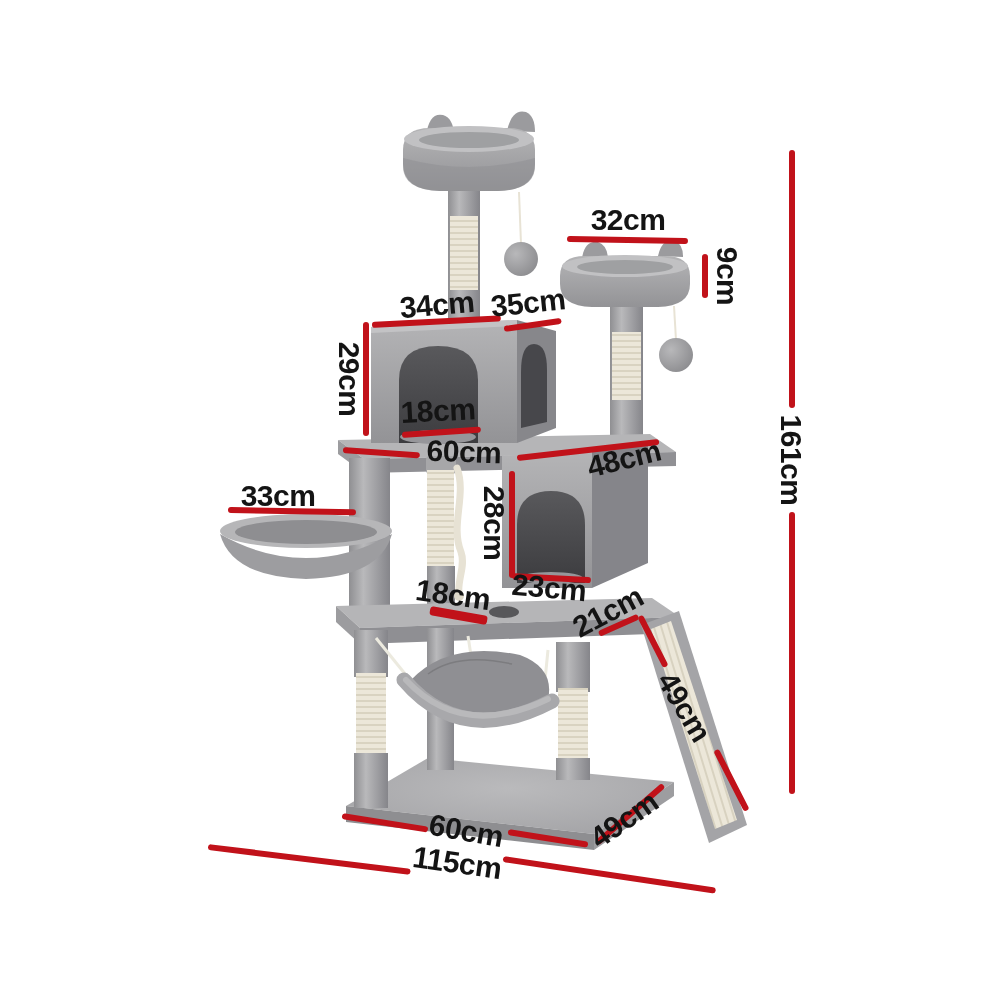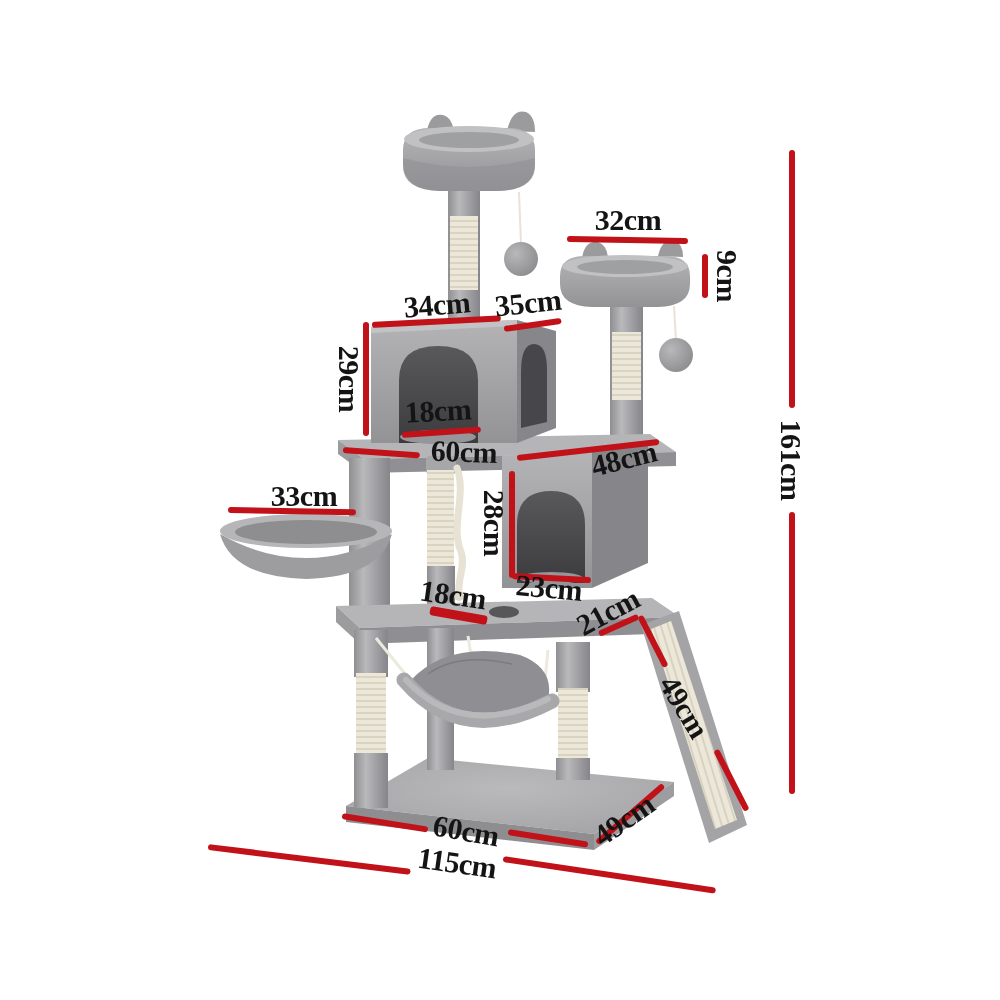--- a/index.html
+++ b/index.html
@@ -1,17 +1,17 @@
 <!DOCTYPE html>
 <html><head>
 <meta charset="utf-8">
 <style>
   html,body{margin:0;padding:0;background:#fff;}
   #stage{position:relative;width:1000px;height:928px;background:#ffffff;overflow:hidden;
-         font-family:Liberation Serif, serif;text-align:center;}
+         font-family:Liberation Sans, sans-serif;text-align:center;}
   #tree-svg{position:absolute;left:0;top:0;z-index:1;}
   .dim-line{position:absolute;height:6px;background:#c1121a;border-radius:3px;
             transform-origin:left center;transform:rotate(var(--r,0deg));z-index:2;}
   .dim-line.v{width:6px;transform:none;}
   .dim-label{position:absolute;color:#141414;font-weight:700;font-size:30px;line-height:1;
              white-space:nowrap;letter-spacing:-0.5px;z-index:3;
              transform:translate(-50%,-50%) rotate(var(--r,0deg));}
 </style>
 </head>
 <body>
@@ -191,21 +191,21 @@
   <div class="dim-line" style="left:503px;top:856px;width:215px;--r:8.5deg"></div>
 
   <div class="dim-label" style="left:628px;top:220px;">32cm</div>
   <div class="dim-label" style="left:727px;top:276px;--r:90deg">9cm</div>
   <div class="dim-label" style="left:437px;top:305px;--r:-5deg">34cm</div>
   <div class="dim-label" style="left:528px;top:303px;--r:-6deg">35cm</div>
   <div class="dim-label" style="left:349px;top:379px;--r:90deg">29cm</div>
   <div class="dim-label" style="left:438px;top:411px;--r:-3deg">18cm</div>
   <div class="dim-label" style="left:464px;top:452px;--r:2deg">60cm</div>
   <div class="dim-label" style="left:624px;top:459px;--r:-14deg">48cm</div>
-  <div class="dim-label" style="left:304px;top:496px;">33cm</div>
+  <div class="dim-label" style="left:278px;top:496px;">33cm</div>
   <div class="dim-label" style="left:494px;top:523px;--r:90deg">28cm</div>
   <div class="dim-label" style="left:549px;top:588px;--r:5deg">23cm</div>
   <div class="dim-label" style="left:453px;top:595px;--r:8deg">18cm</div>
   <div class="dim-label" style="left:608px;top:612px;--r:-28deg">21cm</div>
   <div class="dim-label" style="left:684px;top:707px;--r:59deg">49cm</div>
   <div class="dim-label" style="left:791px;top:460px;--r:90deg">161cm</div>
   <div class="dim-label" style="left:466px;top:831px;--r:10deg">60cm</div>
   <div class="dim-label" style="left:624px;top:820px;--r:-35deg">49cm</div>
   <div class="dim-label" style="left:457px;top:863px;--r:8deg">115cm</div>
 

